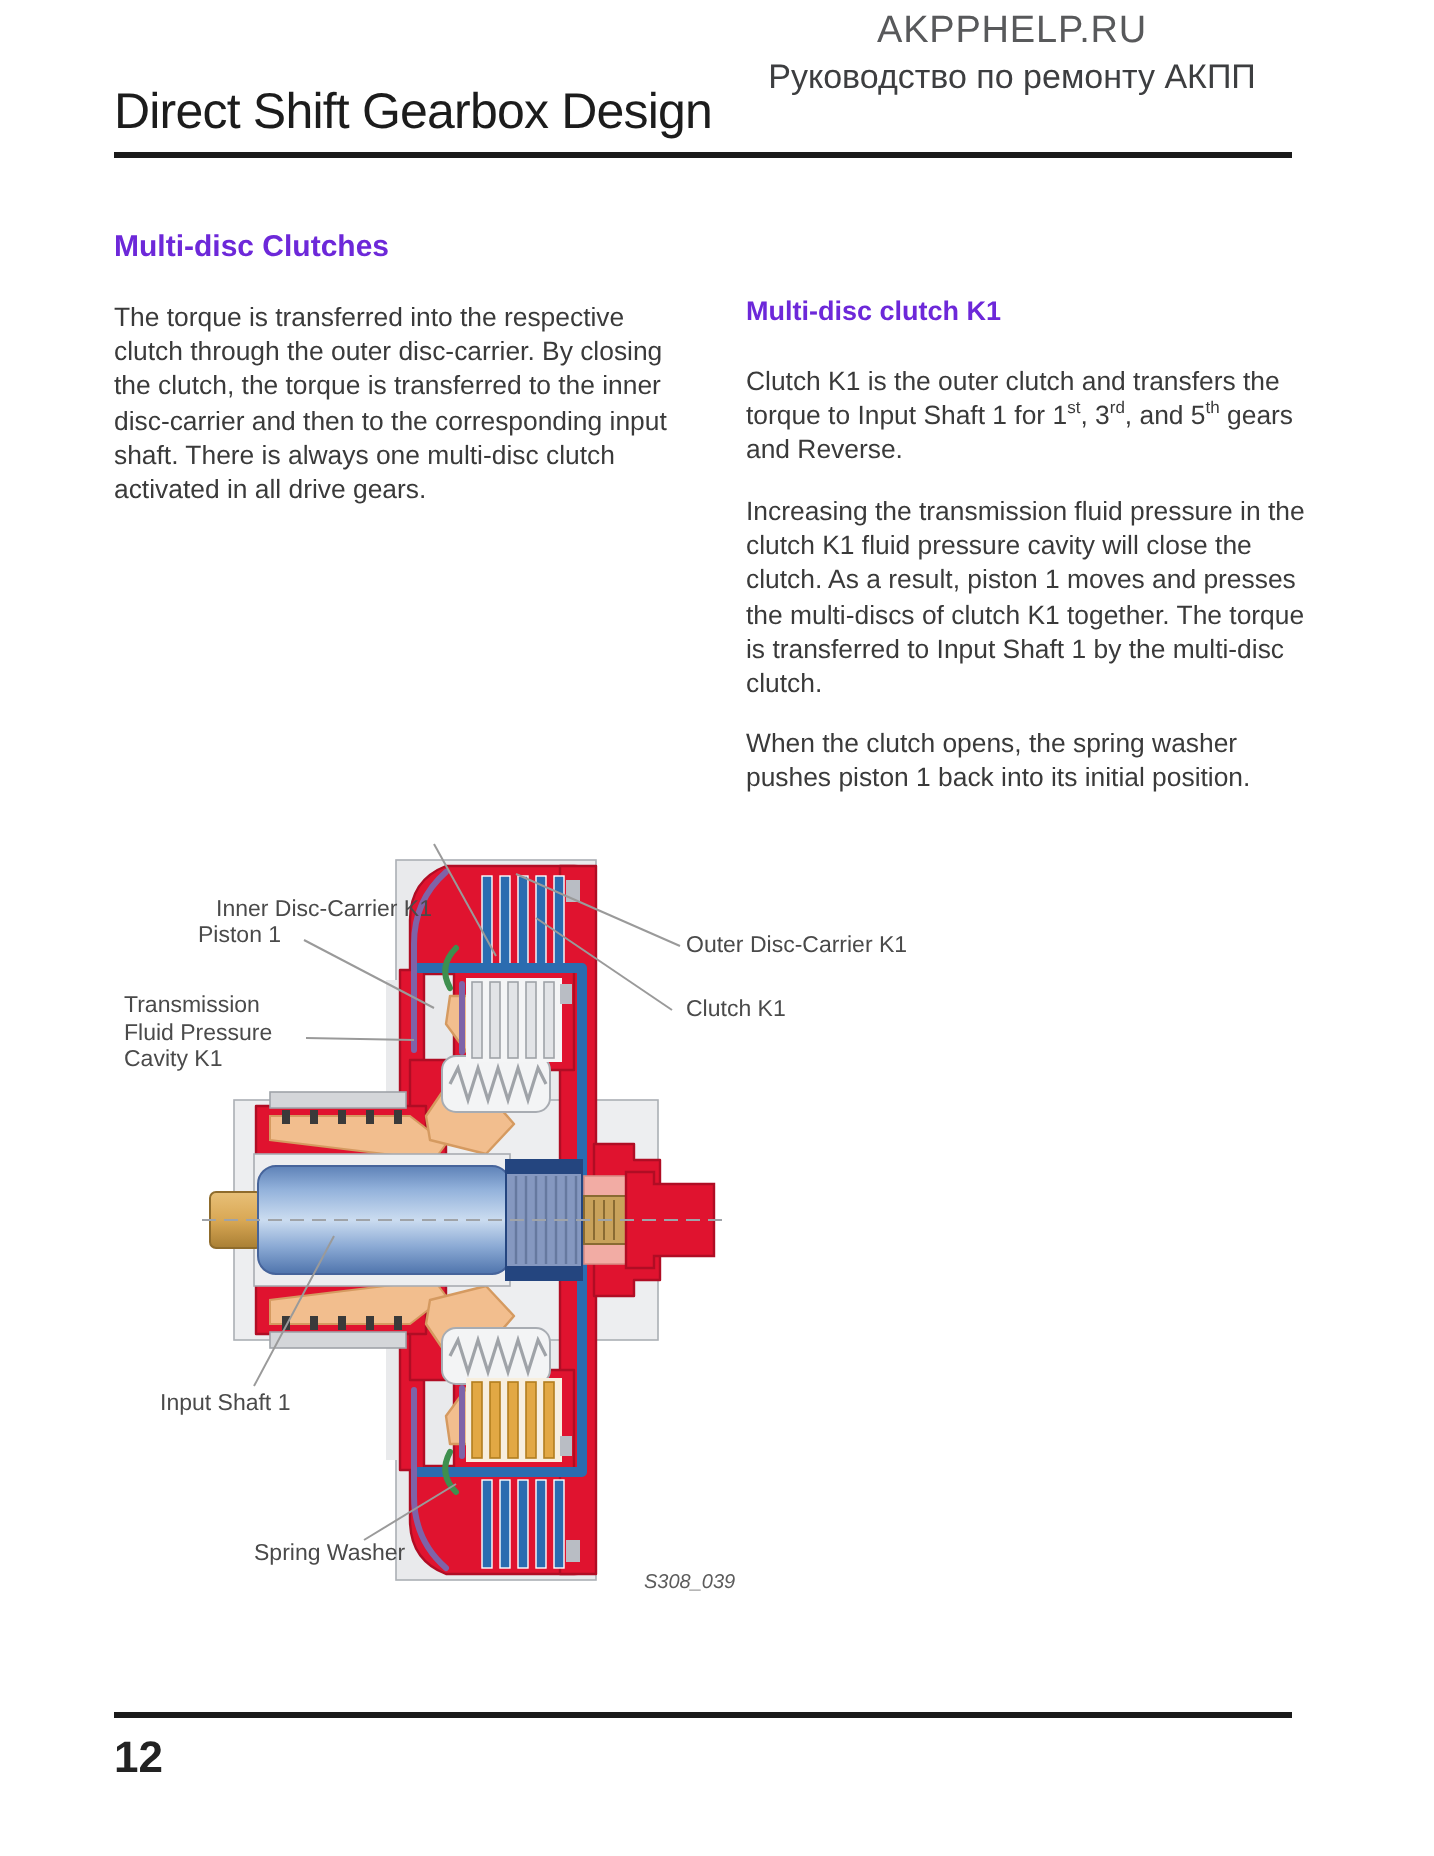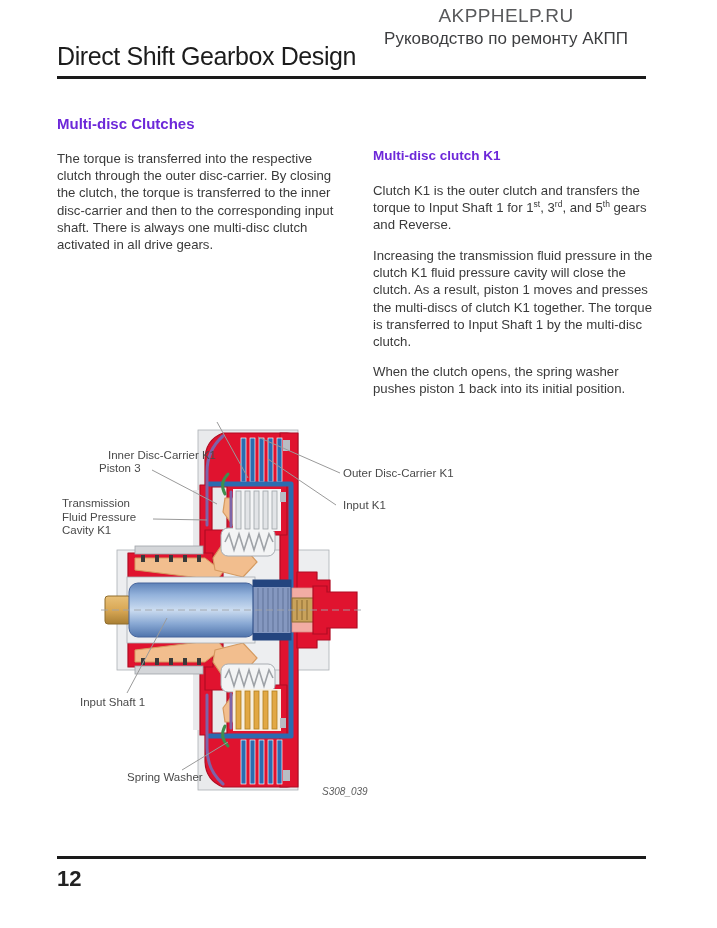--- a/index.html
+++ b/index.html
@@ -224,24 +224,24 @@
         <line x1="97" y1="70" x2="162" y2="104"></line>
         <line x1="98" y1="119" x2="152" y2="120"></line>
         <line x1="285" y1="73" x2="203" y2="37"></line>
         <line x1="281" y1="105" x2="213" y2="59"></line>
         <line x1="72" y1="293" x2="112" y2="218"></line>
         <line x1="127" y1="370" x2="173" y2="342"></line>
       </g>
     </svg>
 
     <div class="lbl lbl-inner">Inner Disc-Carrier K1</div>
-    <div class="lbl lbl-piston">Piston 3</div>
+    <div class="lbl lbl-piston">Piston 1</div>
     <div class="lbl lbl-tfp">Transmission Fluid Pressure Cavity K1</div>
     <div class="lbl lbl-outer">Outer Disc-Carrier K1</div>
-    <div class="lbl lbl-clutch">Input K1</div>
+    <div class="lbl lbl-clutch">Clutch K1</div>
     <div class="lbl lbl-input">Input Shaft 1</div>
     <div class="lbl lbl-spring">Spring Washer</div>
     <div class="lbl lbl-code">S308_039</div>
   </div>
 
   <div class="foot-rule"></div>
   <div class="pagenum">12</div>
 
 </div>
 

